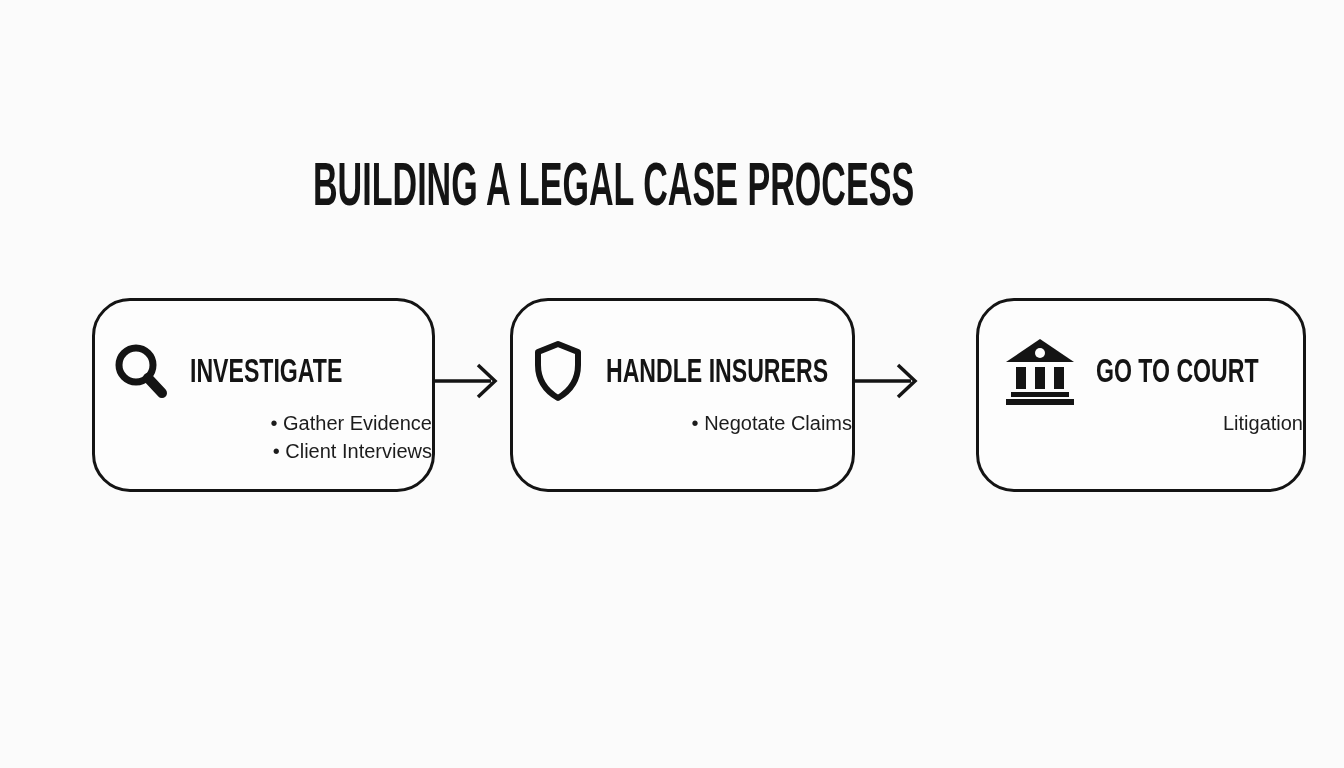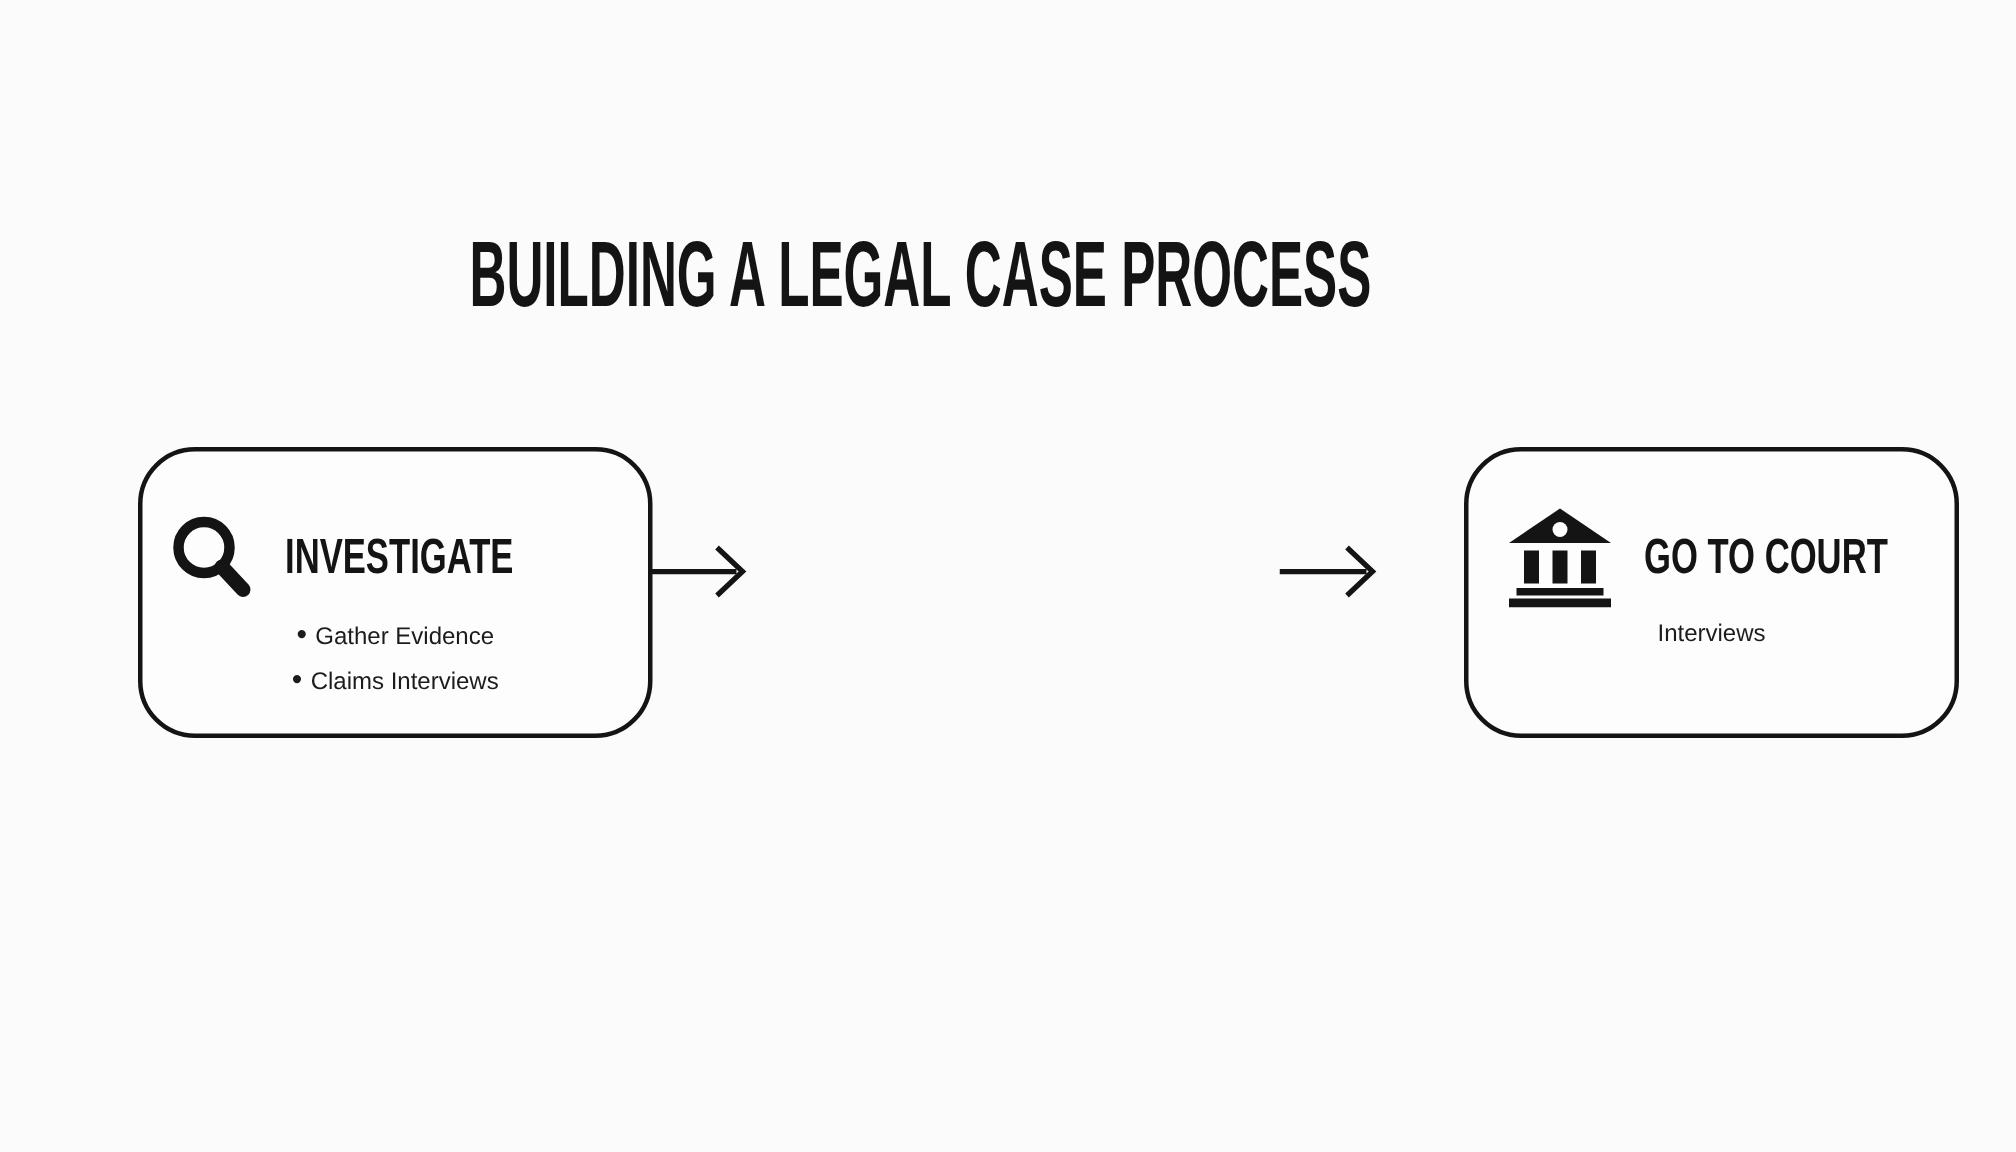--- a/index.html
+++ b/index.html
@@ -86,24 +86,25 @@
     position: absolute;
     left: 0;
     top: 108px;
     width: 100%;
     margin: 0;
     padding: 0;
     list-style: none;
     text-align: center;
   }
   .step-list li {
-    font-size: 16px;
+    font-size: 20px;
     line-height: 28px;
     color: #1c1c1c;
     white-space: nowrap;
+    text-align: right;
   }
   .step-list.bulleted li::before {
     content: "\2022\00a0";
     font-size: 20px;
   }
   
   .connector {
     position: absolute;
     top: 360px;
     width: 66px;
@@ -126,31 +127,44 @@
       <span class="step-icon">
         <svg width="60" height="64" viewBox="0 0 60 64" aria-hidden="true">
           <circle cx="25" cy="26" r="17" fill="none" stroke="#141414" stroke-width="7"></circle>
           <line x1="37" y1="39" x2="51" y2="54" stroke="#141414" stroke-width="10" stroke-linecap="round"></line>
         </svg>
       </span>
       <h2 class="step-heading">INVESTIGATE</h2>
     </div>
     <ul class="step-list bulleted">
       <li>Gather Evidence</li>
-      <li>Claims Interviews</li>
+      <li>Client Interviews</li>
     </ul>
   </div>
 
   <div class="connector arrow-1">
     <svg width="66" height="42" viewBox="0 0 66 42" aria-hidden="true">
       <line x1="0" y1="21" x2="58" y2="21" stroke="#141414" stroke-width="3.5"></line>
       <polyline points="45,5 62,21 45,37" fill="none" stroke="#141414" stroke-width="3.5" stroke-linecap="butt" stroke-linejoin="miter"></polyline>
     </svg>
   </div>
 
+  <div class="step-box box-2">
+    <div class="step-header">
+      <span class="step-icon">
+        <svg width="58" height="64" viewBox="0 0 58 64" aria-hidden="true">
+          <path d="M29 5 L49 13 L49 26 C49 41 41 52 29 59 C17 52 9 41 9 26 L9 13 Z" fill="none" stroke="#141414" stroke-width="6" stroke-linejoin="round"></path>
+        </svg>
+      </span>
+      <h2 class="step-heading">HANDLE INSURERS</h2>
+    </div>
+    <ul class="step-list bulleted">
+      <li>Negotate Claims</li>
+    </ul>
+  </div>
 
   <div class="connector arrow-2">
     <svg width="66" height="42" viewBox="0 0 66 42" aria-hidden="true">
       <line x1="0" y1="21" x2="58" y2="21" stroke="#141414" stroke-width="3.5"></line>
       <polyline points="45,5 62,21 45,37" fill="none" stroke="#141414" stroke-width="3.5" stroke-linecap="butt" stroke-linejoin="miter"></polyline>
     </svg>
   </div>
 
   <div class="step-box box-3">
     <div class="step-header">
@@ -161,17 +175,17 @@
           <rect x="13" y="30" width="10" height="22" fill="#141414"></rect>
           <rect x="32" y="30" width="10" height="22" fill="#141414"></rect>
           <rect x="51" y="30" width="10" height="22" fill="#141414"></rect>
           <rect x="8" y="55" width="58" height="5" fill="#141414"></rect>
           <rect x="3" y="62" width="68" height="6" fill="#141414"></rect>
         </svg>
       </span>
       <h2 class="step-heading">GO TO COURT</h2>
     </div>
     <ul class="step-list">
-      <li>Interviews</li>
+      <li>Litigation</li>
     </ul>
   </div>
 
 </div>
 
 </body></html>

